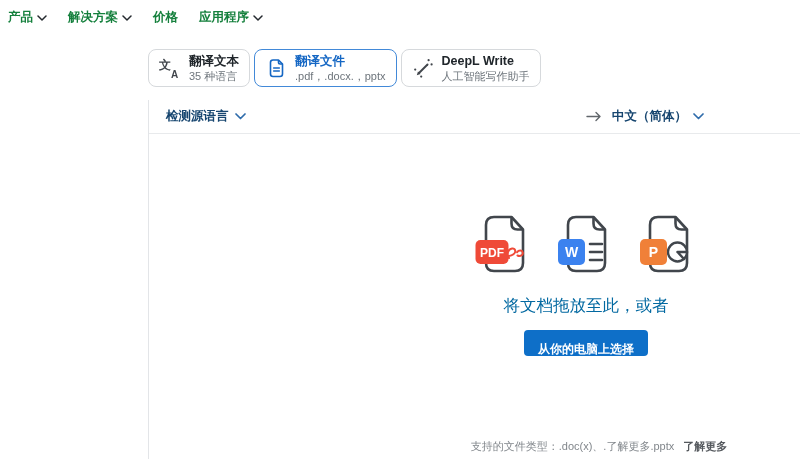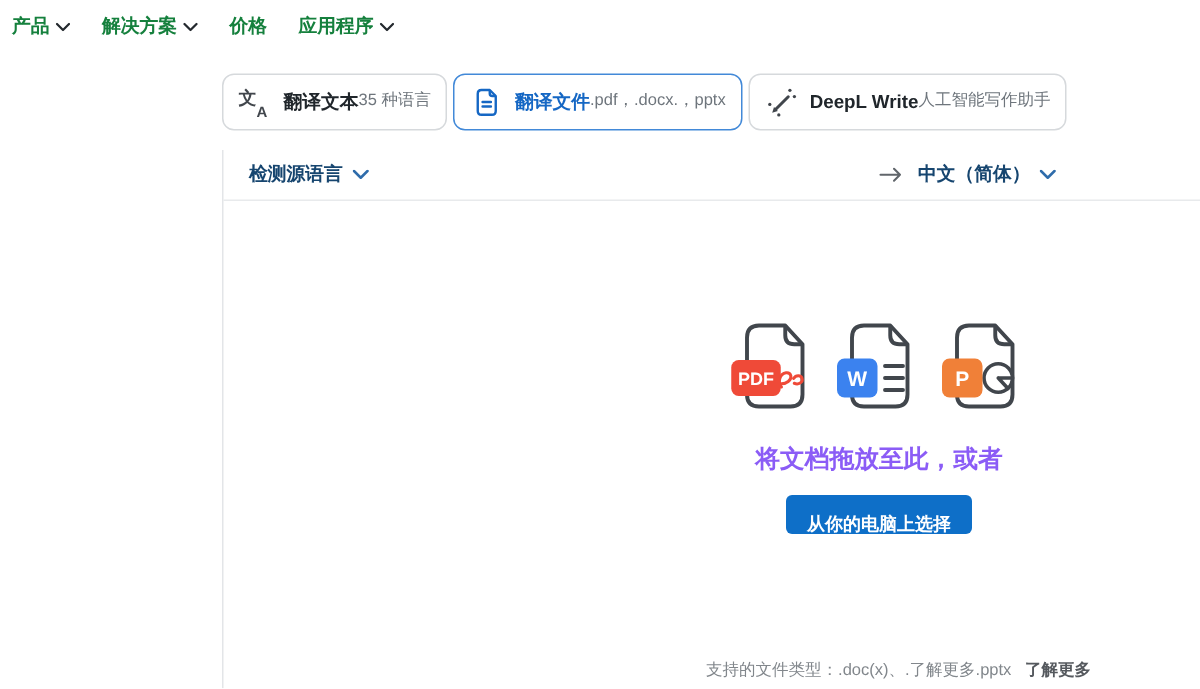--- a/index.html
+++ b/index.html
@@ -8,36 +8,36 @@
     font-family:"Liberation Sans","DejaVu Sans",sans-serif;color:#24292e;
   }
   
   .topnav{position:absolute;top:9px;left:8px;display:flex;align-items:center;gap:21px;}
   .nav-item{display:flex;align-items:center;gap:4px;font-size:12.5px;font-weight:600;color:#15803d;cursor:pointer;}
   .nav-item svg{margin-top:1px;}
   
   .tabs{position:absolute;top:49px;left:148px;display:flex;gap:4px;}
   .tab{display:flex;align-items:center;gap:8px;height:38px;box-sizing:border-box;
        padding:4px 10px;border:1px solid #d6d9dc;border-radius:8px;background:#fff;cursor:pointer;}
-  .tab-text{display:flex;justify-content:space-between;line-height:1.3;}
+  .tab-text{display:flex;flex-direction:column;justify-content:space-between;line-height:1.3;}
   .tab-title{font-size:12.5px;font-weight:700;color:#20262b;white-space:nowrap;}
   .tab-sub{font-size:11px;color:#6e757c;white-space:nowrap;}
   .tab.active{border-color:#4289d8;}
   .tab.active .tab-title{color:#1567c4;}
   .tab-icon{display:flex;align-items:center;justify-content:center;width:22px;height:22px;flex:none;}
   
   .panel{position:absolute;left:148px;top:100px;right:0;bottom:0;background:#fff;border-left:1px solid #e3e5e8;}
   .langbar{position:relative;height:33px;border-bottom:1px solid #e8eaec;display:flex;align-items:center;}
   .lang-btn{display:flex;align-items:center;gap:6px;font-size:12.5px;font-weight:700;color:#16456f;cursor:pointer;white-space:nowrap;}
   .lang-source{margin-left:17px;}
   .lang-right{position:absolute;left:437px;top:0;height:100%;display:flex;align-items:center;gap:10px;}
   
   .drop-center{position:absolute;left:287px;top:112px;width:300px;text-align:center;}
-  .file-icons{display:flex;justify-content:center;gap:12px;}
-  .prompt{margin:19px 0 0 0;font-size:16.5px;font-weight:700;color:#8b5cf6;white-space:nowrap;}
+  .file-icons{display:flex;justify-content:center;gap:24px;}
+  .prompt{margin:19px 0 0 0;font-size:16.5px;font-weight:400;color:#0369a1;white-space:nowrap;}
   .choose-btn{margin-top:13px;height:26px;padding:11px 14px;background:#0e6fc8;color:#ffffff;border:none;
               border-radius:4px;font-size:12px;font-weight:700;cursor:pointer;
               font-family:"Liberation Sans","DejaVu Sans",sans-serif;}
   .caption{position:absolute;left:300px;bottom:5px;width:300px;text-align:center;font-size:11px;color:#82878c;white-space:nowrap;}
   .caption a{color:#55595e;font-weight:600;text-decoration:none;cursor:pointer;margin-left:6px;}
 </style>
 </head>
 <body>
 
 <div class="frame">

